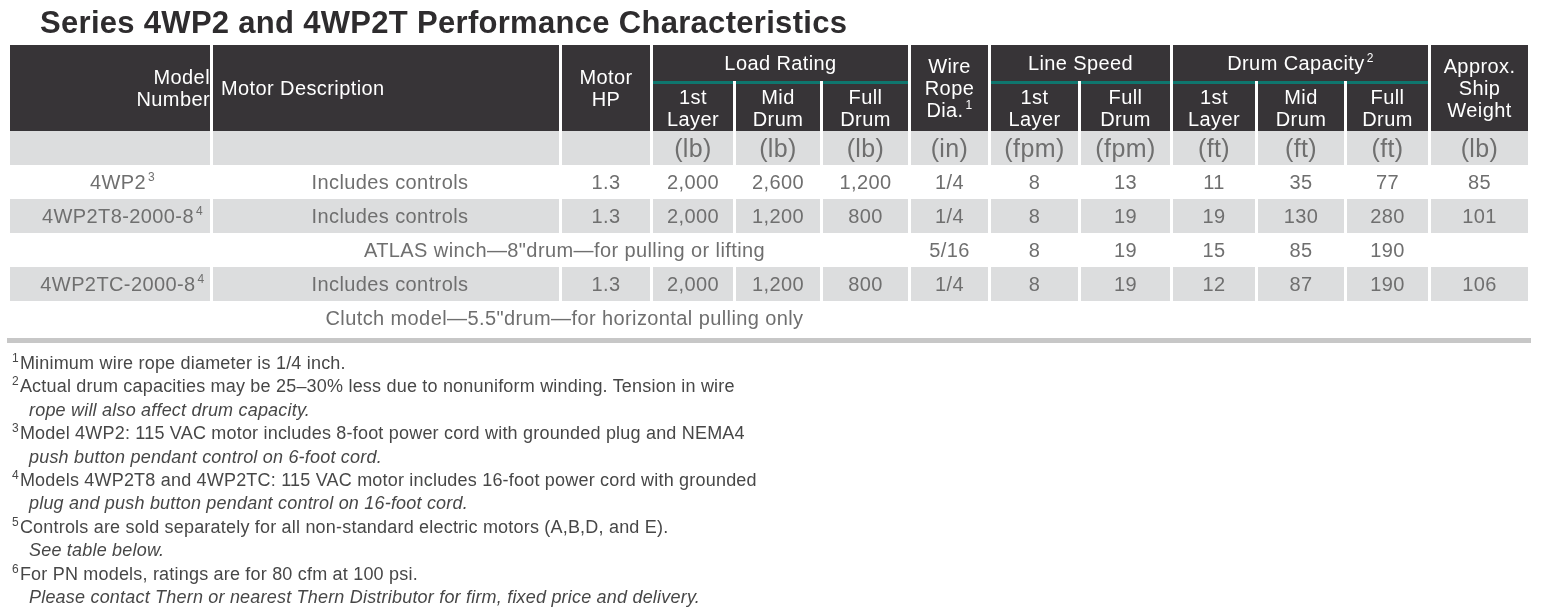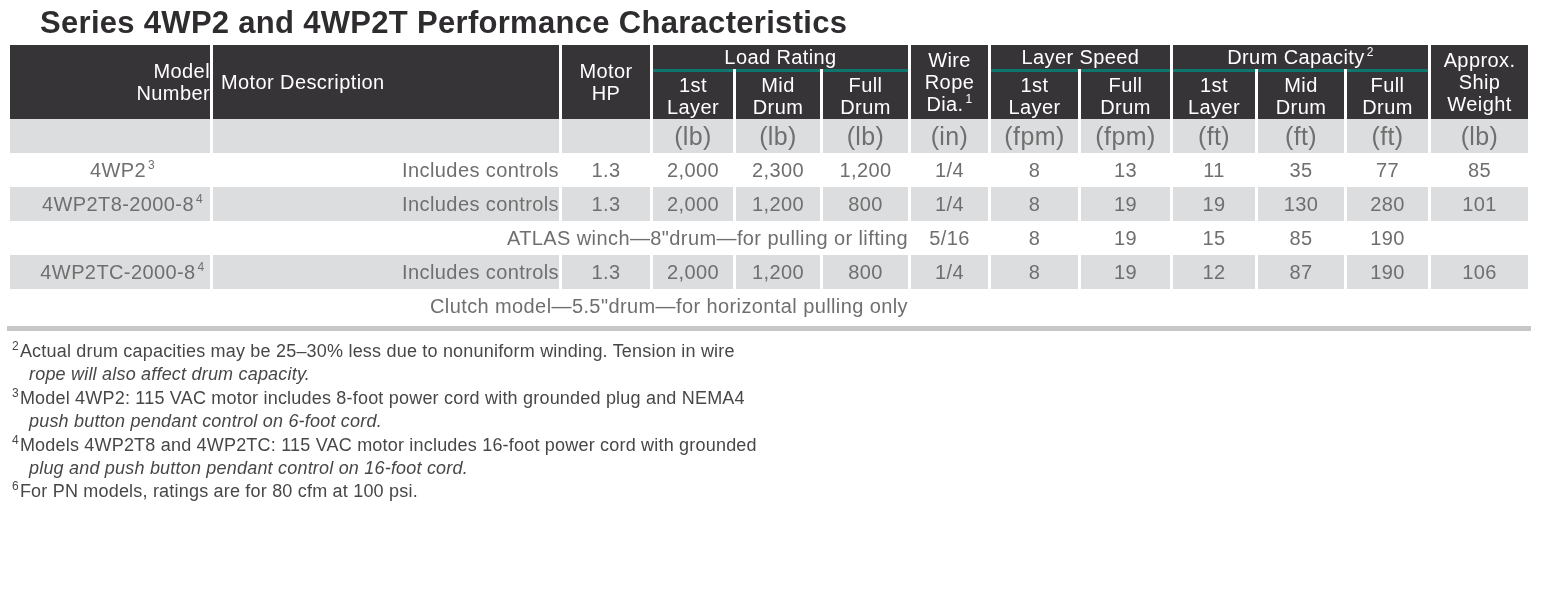--- a/index.html
+++ b/index.html
@@ -20,30 +20,30 @@
     margin:2px 0 0 7px;border-collapse:separate;border-spacing:3px 0;
     table-layout:fixed;background:#ffffff;
   }
   th{
     background:var(--hbg);color:#ffffff;font-weight:400;font-size:20px;
     line-height:22px;letter-spacing:.4px;text-align:center;vertical-align:middle;
     padding:0;
   }
   th.al{text-align:right;padding-left:25px;}
   th.desc{text-align:left;padding-left:8px;}
-  tr.toprow th.group{height:24px;}
+  tr.toprow th.group{height:36px;}
   tr.subrow th{height:50px;border-top:3px solid #0f766e;}
   td{
     font-size:20px;color:var(--txt);letter-spacing:.4px;text-align:center;
     vertical-align:middle;height:34px;padding:0;line-height:22px;
   }
   tr.units td{background:var(--shade);font-size:25px;}
   tr.shade td{background:var(--shade);}
   td.model{text-align:center;padding-left:25px;}
-  td.desc,td.note{text-align:right;padding-left:8px;}
+  td.desc,td.note{text-align:center;padding-left:8px;}
   th sup,td.model sup{
     font-size:12px;vertical-align:super;line-height:0;margin-left:2px;
   }
   .bottom-rule{
     width:1524px;height:5px;background:var(--rule);margin:3px 0 0 7px;
   }
   .footnotes{
     margin:9px 0 0 12px;font-size:18px;line-height:23.4px;color:var(--fn);
     letter-spacing:.2px;
   }
@@ -71,21 +71,21 @@
       <col style="width:81px">
     <col style="width:97px">
   </colgroup>
   <thead>
     <tr class="toprow" id="head-row-1">
         <th class="al" rowspan="2">Model<br>Number</th>
         <th class="desc" rowspan="2">Motor Description</th>
         <th rowspan="2">Motor<br>HP</th>
         <th class="group " colspan="3">Load Rating</th>
         <th rowspan="2">Wire<br>Rope<br>Dia.<sup>1</sup></th>
-        <th class="group " colspan="2">Layer Speed</th>
+        <th class="group " colspan="2">Line Speed</th>
         <th class="group " colspan="3">Drum Capacity<sup>2</sup></th>
         <th rowspan="2">Approx.<br>Ship<br>Weight</th>
       </tr>
     <tr class="subrow" id="head-row-2">
         <th class="sub">1st<br>Layer</th>
         <th class="sub">Mid<br>Drum</th>
         <th class="sub">Full<br>Drum</th>
         <th class="sub">1st<br>Layer</th>
         <th class="sub">Full<br>Drum</th>
         <th class="sub">1st<br>Layer</th>
@@ -107,21 +107,21 @@
         <td>(ft)</td>
         <td>(lb)</td>
       </tr>
   </thead>
   <tbody id="table-body">
       <tr>
         <td class="model">4WP2<sup>3</sup></td>
         <td class="desc">Includes controls</td>
         <td>1.3</td>
         <td>2,000</td>
-        <td>2,300</td>
+        <td>2,600</td>
         <td>1,200</td>
         <td>1/4</td>
         <td>8</td>
         <td>13</td>
         <td>11</td>
         <td>35</td>
         <td>77</td>
         <td>85</td>
       </tr>
       <tr class="shade">
@@ -176,29 +176,35 @@
         <td></td>
         <td></td>
       </tr>
     </tbody>
 </table>
 
 <div class="bottom-rule"></div>
 
 <div class="footnotes" id="footnotes">
     <div>
+      <div class="fn-line"><sup>1</sup>Minimum wire rope diameter is 1/4 inch.</div>
+    </div>
+    <div>
       <div class="fn-line"><sup>2</sup>Actual drum capacities may be 25–30% less due to nonuniform winding. Tension in wire</div>
       <div class="fn-line cont">rope will also affect drum capacity.</div>
     </div>
     <div>
       <div class="fn-line"><sup>3</sup>Model 4WP2: 115 VAC motor includes 8-foot power cord with grounded plug and NEMA4</div>
       <div class="fn-line cont">push button pendant control on 6-foot cord.</div>
     </div>
     <div>
       <div class="fn-line"><sup>4</sup>Models 4WP2T8 and 4WP2TC: 115 VAC motor includes 16-foot power cord with grounded</div>
       <div class="fn-line cont">plug and push button pendant control on 16-foot cord.</div>
     </div>
     <div>
+      <div class="fn-line"><sup>5</sup>Controls are sold separately for all non-standard electric motors (A,B,D, and E).</div>
+      <div class="fn-line cont">See table below.</div>
     </div>
     <div>
       <div class="fn-line"><sup>6</sup>For PN models, ratings are for 80 cfm at 100 psi.</div>
+      <div class="fn-line cont">Please contact Thern or nearest Thern Distributor for firm, fixed price and delivery.</div>
     </div>
   </div>
 
 </body></html>

